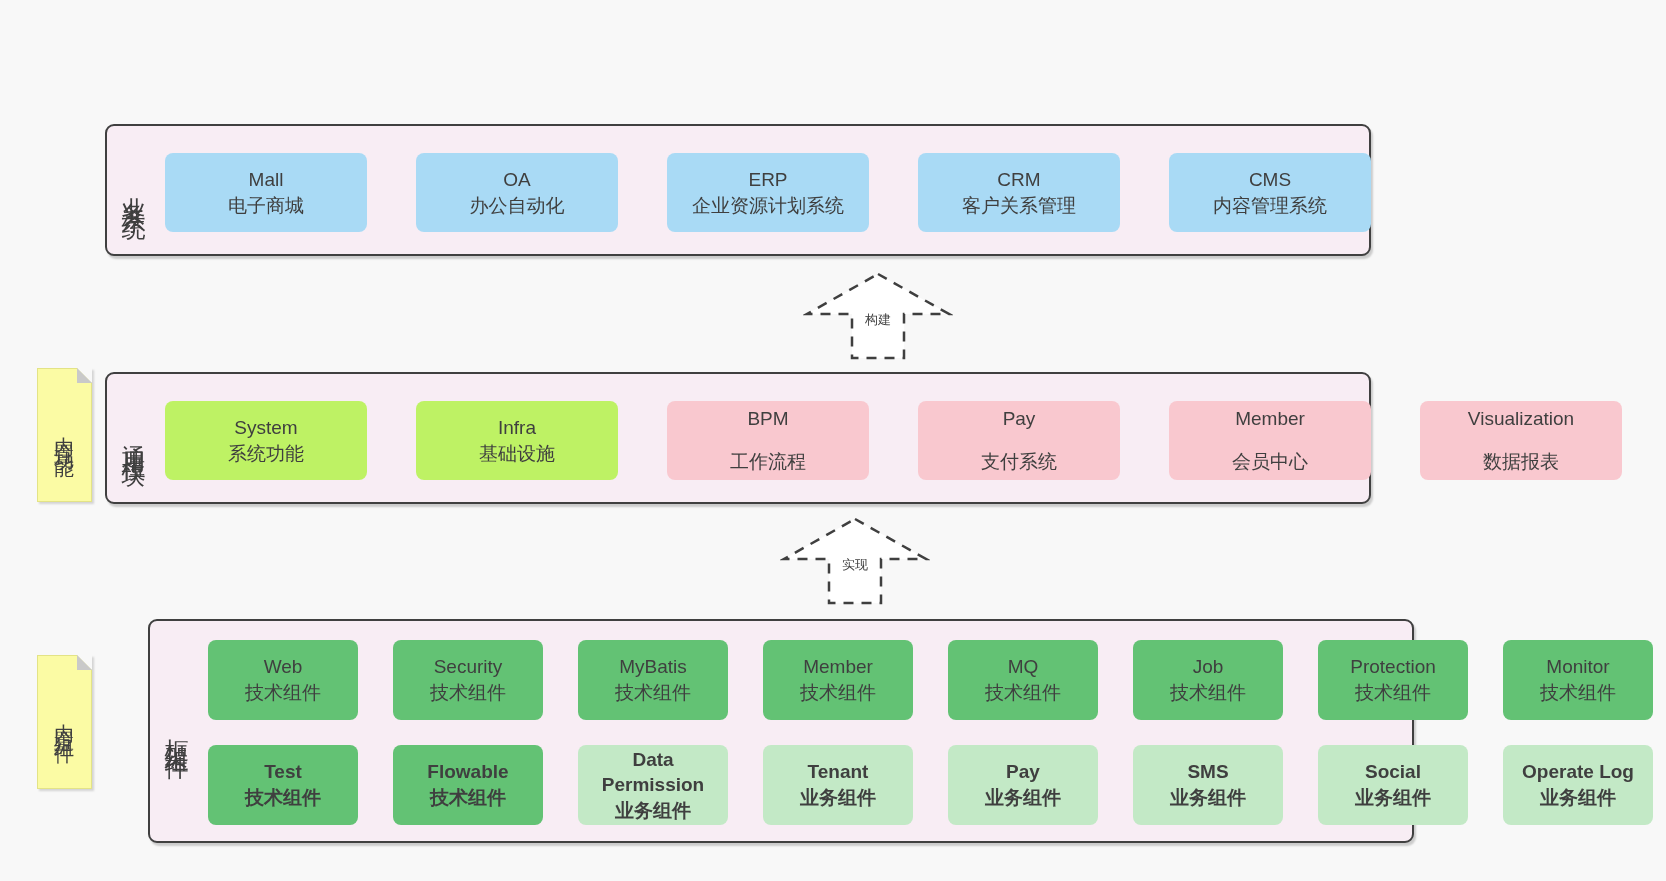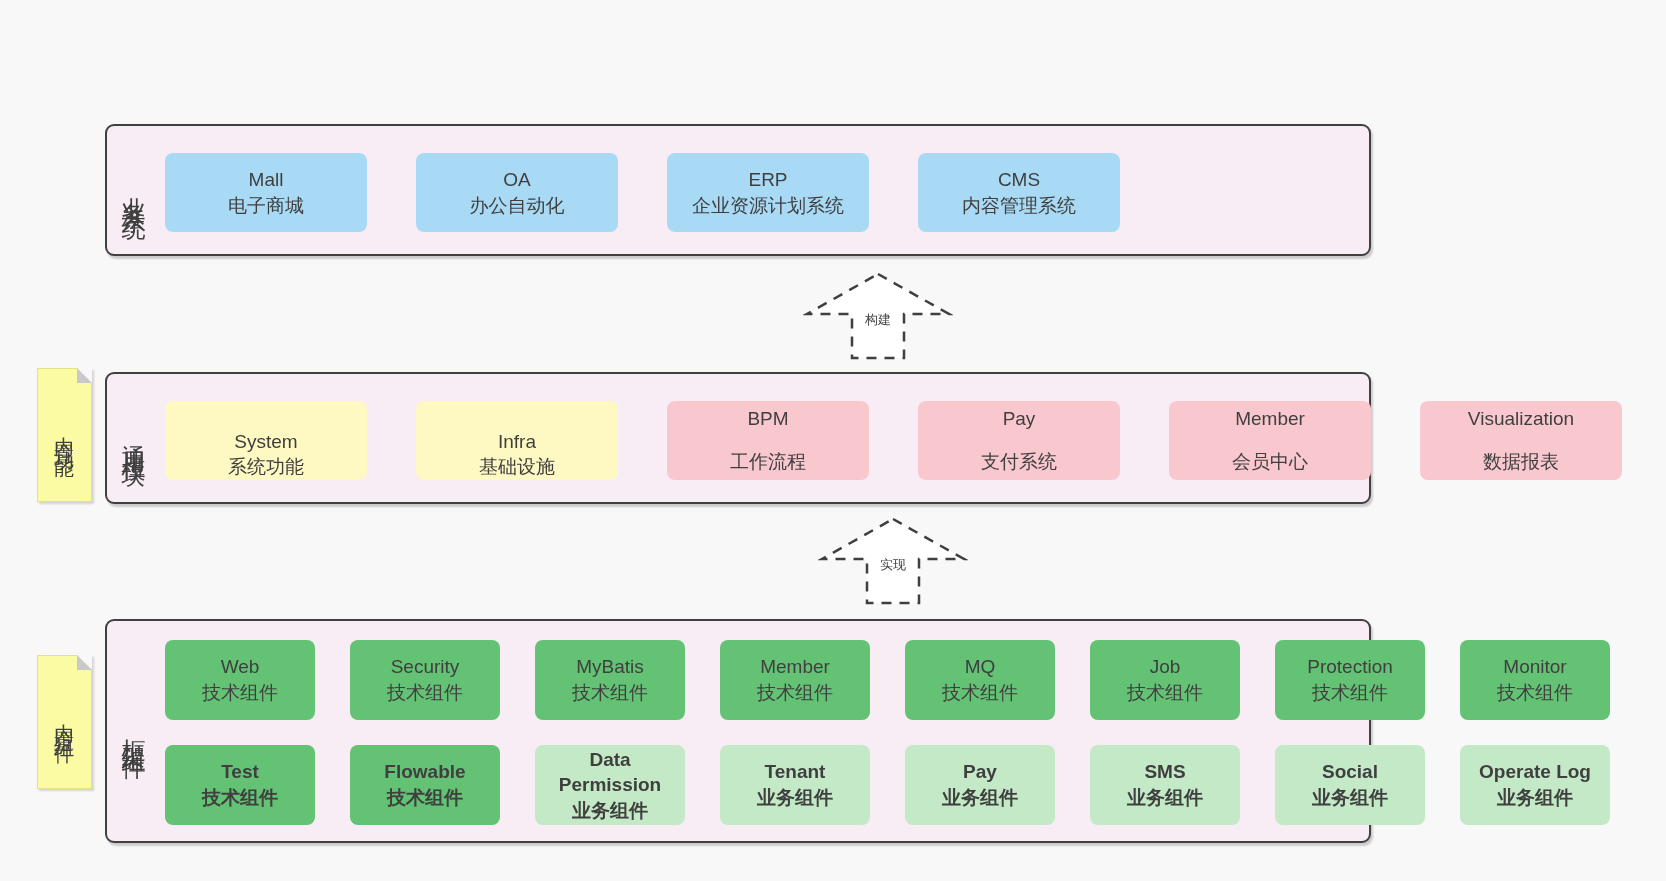--- a/index.html
+++ b/index.html
@@ -16,21 +16,21 @@
     position:absolute;
     left:105px;
     width:1266px;
     background:#f8edf4;
     border:2px solid #404040;
     border-radius:9px;
     box-shadow:2px 3px 2px rgba(0,0,0,0.18);
   }
   #band-business   { top:124px; height:132px; }
   #band-modules    { top:372px; height:132px; }
-  #band-components { top:619px; height:224px; }
+  #band-components { top:619px; height:224px;margin-left:43px; }
 
   .band-label {
     position:absolute;
     left:13px;
     top:50%;
     transform:translateY(-50%);
     writing-mode:vertical-rl;
     text-orientation:upright;
     font-size:24px;
     line-height:1.1;
@@ -57,21 +57,21 @@
     align-items:center;
     text-align:center;
     border-radius:8px;
     font-size:19px;
     line-height:1.35;
   }
   .box6 { width:202px; height:79px; padding:0 8px; }
   .box8 { width:150px; height:80px; padding:0 10px; }
 
   .v-blue       { background:#a9daf5; }
-  .v-red        { background:#fef9c3;justify-content:flex-end; }
+  .v-red        { background:#bef264; }
   .v-pink       { background:#f9c8cf;gap:17px; }
   .v-green      { background:#63c274; }
   .v-lightgreen { background:#c3e9c6; }
 
   
   .note {
     position:absolute;
     left:37px;
     width:55px;
     height:134px;
@@ -101,21 +101,21 @@
     text-orientation:upright;
     font-size:20px;
     line-height:1;
     letter-spacing:7px;
     white-space:nowrap;
   }
 
   
   .arrow { position:absolute; width:150px; height:92px; }
   #arrow-build     { left:803px; top:270px; }
-  #arrow-implement { left:818px; top:515px;font-family:Liberation Serif, serif; }
+  #arrow-implement { left:780px; top:515px;font-family:Liberation Serif, serif; }
   .arrow svg { position:absolute; left:0; top:0; }
   .arrow-label {
     position:absolute;
     left:50%; top:50px;
     transform:translate(-50%,-50%);
     background:#ffffff;
     padding:0 2px;
     font-size:13px;
     white-space:nowrap;
   }
@@ -132,20 +132,24 @@
     </div>
     <div class="box box6 v-blue">
       <span>OA</span>
       <span>办公自动化</span>
     </div>
     <div class="box box6 v-blue">
       <span>ERP</span>
       <span>企业资源计划系统</span>
     </div>
     <div class="box box6 v-blue">
+      <span>CRM</span>
+      <span>客户关系管理</span>
+    </div>
+    <div class="box box6 v-blue">
       <span>CMS</span>
       <span>内容管理系统</span>
     </div>
   </div>
 </div>
 
 <div class="arrow" id="arrow-build">
   <svg width="150" height="92" viewBox="0 0 150 92">
     <path d="M75 4 L146 44 L101 44 L101 88 L49 88 L49 44 L4 44 Z" fill="#ffffff" stroke="#3f3f3f" stroke-width="2.5" stroke-dasharray="10,8" stroke-linejoin="miter"></path>
   </svg>

